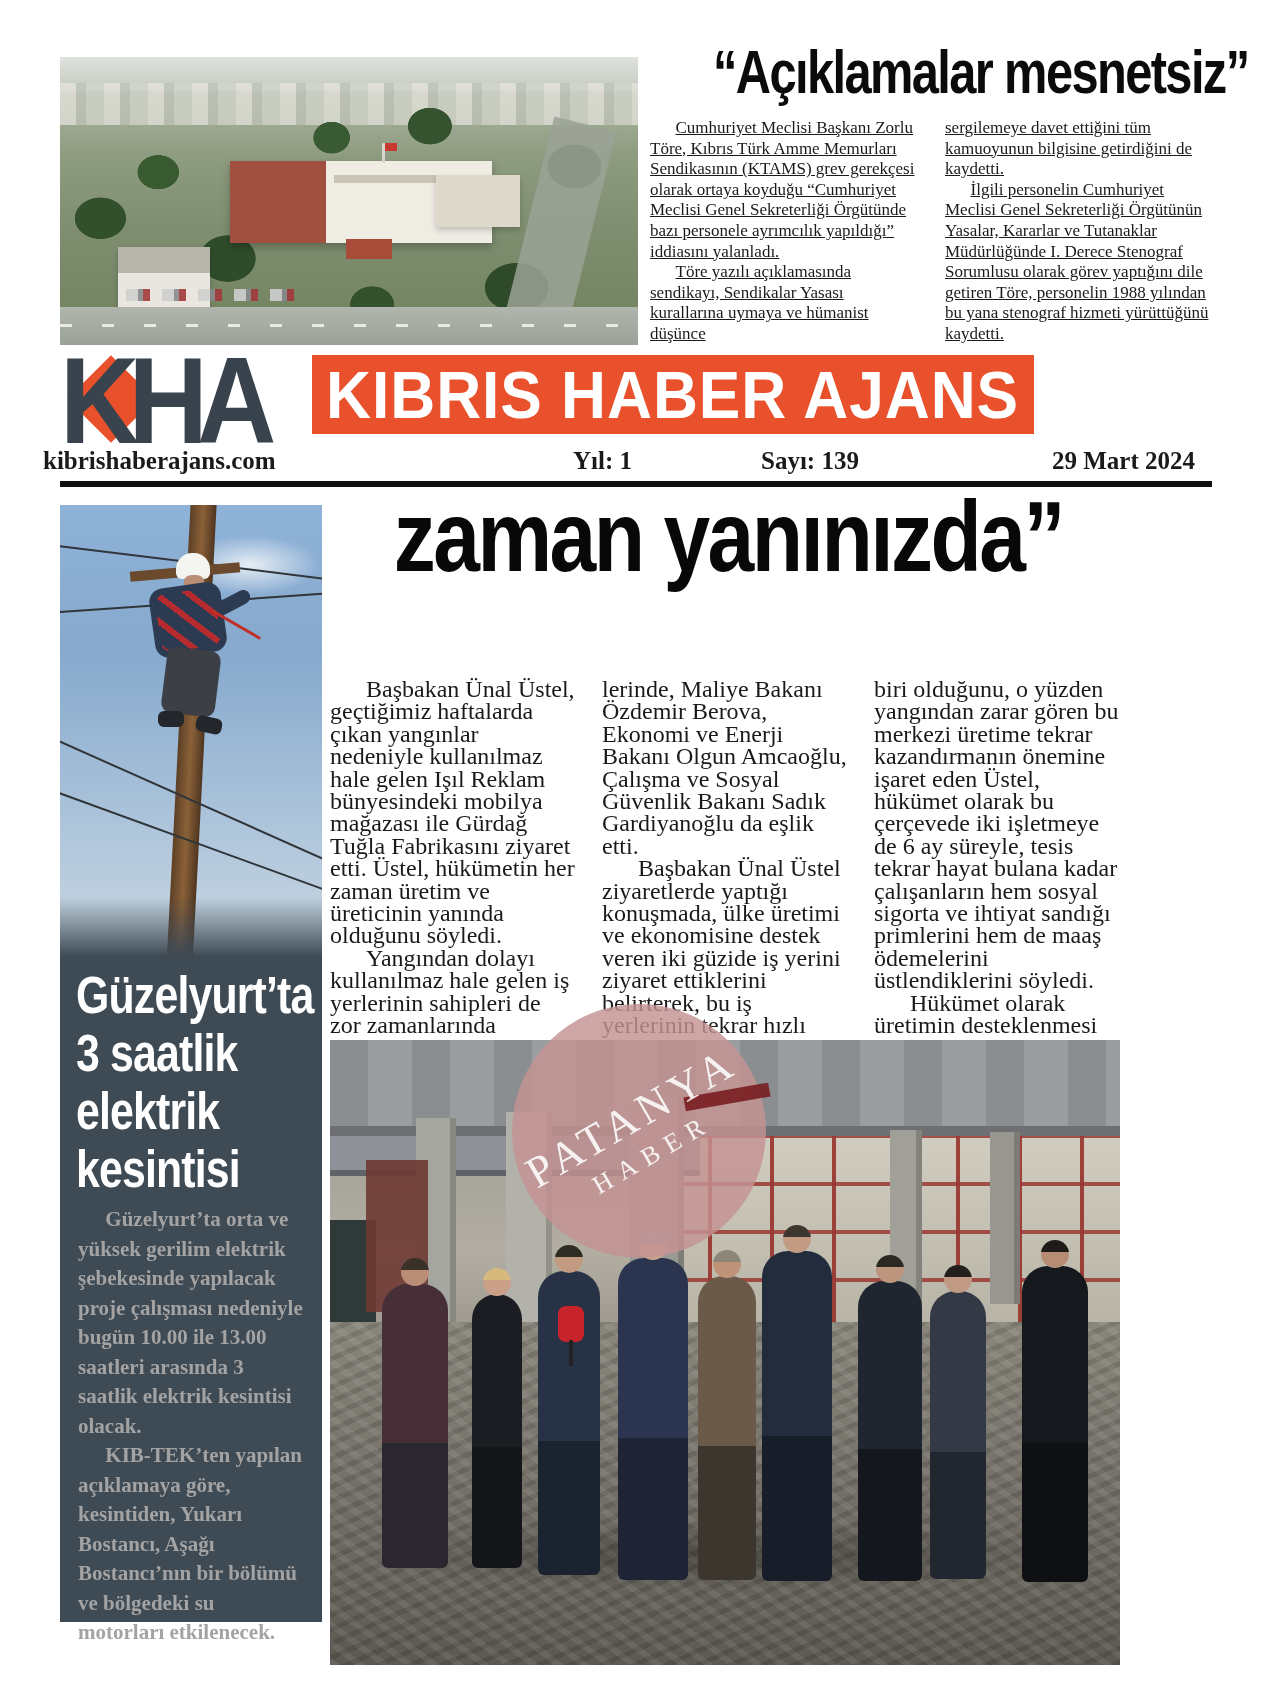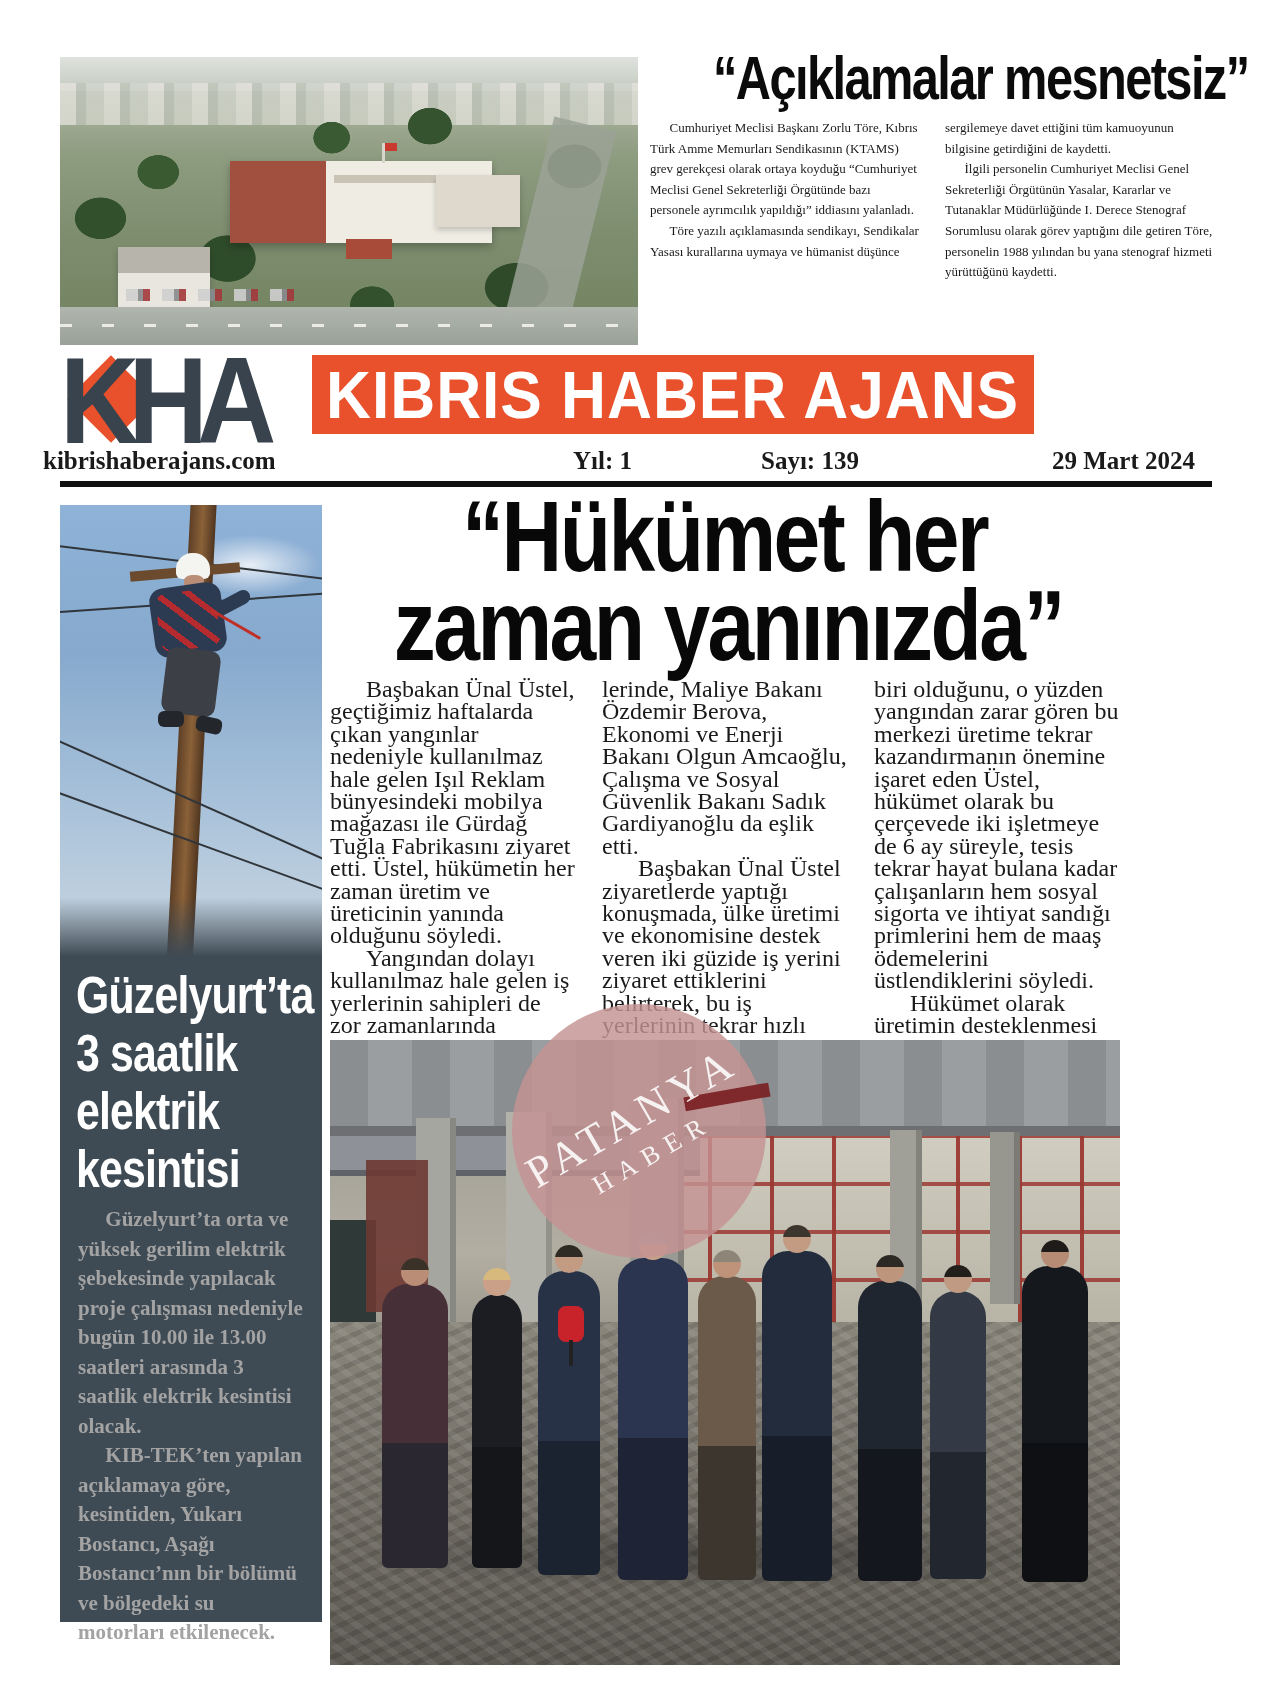--- a/index.html
+++ b/index.html
@@ -33,26 +33,26 @@
   .a-entr{position:absolute;left:286px;top:182px;width:46px;height:20px;background:#a84b38;}
   .a-bld2{position:absolute;left:58px;top:190px;width:92px;height:72px;background:#e8e6df;box-shadow:0 3px 6px rgba(0,0,0,.2);}
   .a-bld2::before{content:"";position:absolute;left:0;top:0;width:100%;height:26px;background:#b7b4ac;}
   .a-bld3{position:absolute;right:118px;top:118px;width:84px;height:52px;background:#ded9cc;box-shadow:0 3px 6px rgba(0,0,0,.2);}
   .a-cars{position:absolute;left:66px;bottom:44px;width:170px;height:12px;opacity:.9;
     background:repeating-linear-gradient(90deg,#cfcfcf 0 12px,#87898c 12px 17px,#a2383a 17px 24px,transparent 24px 36px);}
   .a-flagpole{position:absolute;left:322px;top:86px;width:3px;height:20px;background:#d8d5cc;}
   .a-flag{position:absolute;left:325px;top:86px;width:12px;height:8px;background:#c8392f;}
 
   
-  .top-headline{position:absolute;left:646px;top:48px;width:568px;text-align:right;
+  .top-headline{position:absolute;left:646px;top:42px;width:568px;text-align:right;
     font-family:"Liberation Sans", sans-serif;font-weight:bold;font-size:61px;line-height:1;color:#0b0b0b;}
   .top-headline .squeeze{display:inline-block;transform:scaleX(.8);transform-origin:center;
     letter-spacing:-2px;white-space:nowrap;}
   .top-cols{position:absolute;left:650px;top:118px;width:564px;display:flex;gap:26px;}
-  .top-cols .col{flex:1;font-size:13px;line-height:20.6px;}
+  .top-cols .col{flex:1;font-size:17px;line-height:20.6px;text-decoration:underline;}
   .top-cols p{margin:0;}
   p.ind{text-indent:1.5em;}
 
   
   .logo-box{position:absolute;left:60px;top:352px;width:252px;height:98px;}
   .logo-diamond{position:absolute;left:20px;top:16px;width:62px;height:62px;background:#e8512b;transform:rotate(45deg);}
   .logo-text{position:absolute;left:0;top:-12px;font-family:"Liberation Sans", sans-serif;font-weight:bold;
     font-size:122px;line-height:1;letter-spacing:-12px;color:#38434d;transform:scaleX(.9);transform-origin:left;}
   .banner{position:absolute;left:312px;top:355px;width:722px;height:79px;background:#e8512b;
     display:flex;align-items:center;justify-content:center;}
@@ -207,21 +207,20 @@
   </div>
   <div class="info-row">
     <span class="info-website">kibrishaberajans.com</span>
     <span class="info-year">Yıl: 1</span>
     <span class="info-issue">Sayı: 139</span>
     <span class="info-date">29 Mart 2024</span>
   </div>
   <div class="rule"></div>
 
   <div class="main-headline">
-    <div><span class="squeeze">“Hükümet her</span></div>
     <div><span class="squeeze">zaman yanınızda”</span></div>
   </div>
 
   <div class="main-cols">
     <div class="col">
       <p class="ind">Başbakan Ünal Üstel, geçtiğimiz haftalarda çıkan yangınlar nedeniyle kullanılmaz hale gelen Işıl Reklam bünyesindeki mobilya mağazası ile Gürdağ Tuğla Fabrikasını ziyaret etti. Üstel, hükümetin her zaman üretim ve üreticinin yanında olduğunu söyledi.</p>
       <p class="ind">Yangından dolayı kullanılmaz hale gelen iş yerlerinin sahipleri de zor zamanlarında yanlarında olan Başbakan Ünal Üstel ve hükümete, çalışanlara yönelik verilen prim desteği ve maaş ödemesi desteklerinden dolayı teşekkür etti.</p>
       <p class="ind">Başbakan Ünal Üstel’e ziyaret-</p>
     </div>
     <div class="col">

